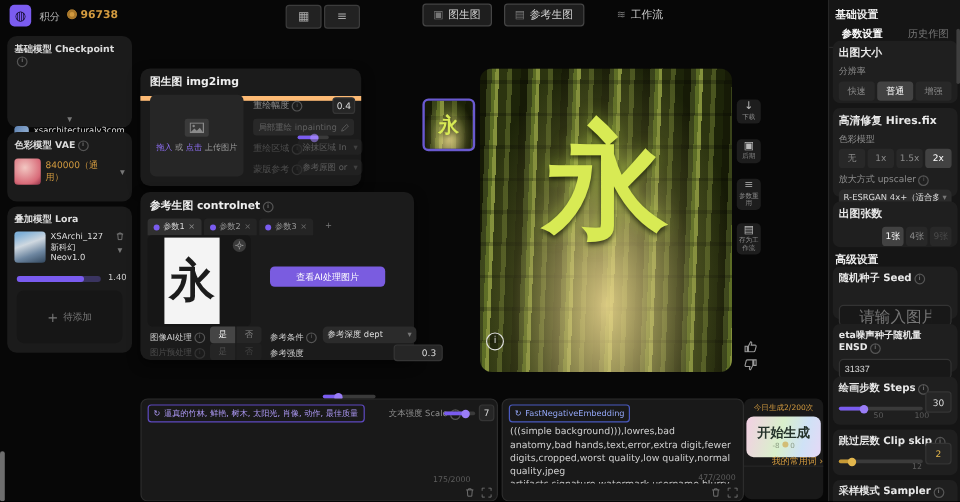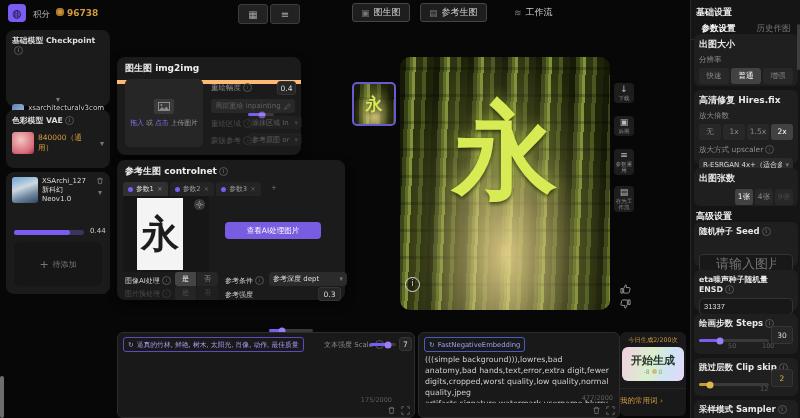--- a/index.html
+++ b/index.html
@@ -96,34 +96,35 @@
       <span>色彩模型 VAE</span><span class="info">i</span>
     </div>
     <div style="display:flex;gap:4px;padding:6px 6px 0 6px;align-items:center;">
       <div style="width:22px;height:22px;border-radius:3px;background:radial-gradient(circle at 40% 35%,#f2c7c2,#d86a78 70%,#8d2f45);"></div>
       <div style="flex:1;font-size:7.5px;color:#d29a3f;">840000（通用）</div>
       <div style="color:#777;font-size:8px;">▾</div>
     </div>
   </div>
 
   <div class="abs panel" style="left:6px;top:172px;width:104px;height:122px;">
+    <div style="padding:5px 6px 0 6px;font-size:7.8px;color:#ddd;font-weight:bold;">叠加模型 Lora</div>
     <div style="display:flex;gap:4px;padding:5px 6px 0 6px;justify-content:space-between;">
       <div style="width:26px;height:26px;border-radius:3px;background:linear-gradient(160deg,#7fb0d8 10%,#cfd8e0 40%,#6d86a0 70%,#31465c);"></div>
       <div style="flex:1;font-size:7px;color:#ddd;line-height:1.3;">XSArchi_127新科幻Neov1.0</div>
       <div style="display:flex;flex-direction:column;align-items:center;gap:3px;">
         <svg width="8" height="8" viewBox="0 0 12 12">
           <path d="M2 3h8M4.5 3V1.8h3V3M3.2 3l.6 7h4.4l.6-7" stroke="#888" stroke-width="1" fill="none"></path>
           </svg>
         <span style="color:#777;font-size:8px;">▾</span>
       </div>
     </div>
     <div class="abs" style="left:8px;top:58px;width:70px;height:5px;background:#3a3460;border-radius:3px;">
       <div style="width:80%;height:100%;background:#7a5cf0;border-radius:3px;"></div>
     </div>
-    <span class="abs" style="left:84px;top:55px;font-size:7px;color:#ccc;">0.44</span>
+    <span class="abs" style="left:84px;top:55px;font-size:7px;color:#ccc;">1.40</span>
     <div class="abs" style="left:8px;top:70px;width:88px;height:44px;background:#161616;border-radius:6px;
          display:flex;align-items:center;justify-content:center;gap:4px;color:#777;font-size:8px;">
       <span style="font-size:11px;">+</span>
       <span>待添加</span>
     </div>
   </div>
 
   <div class="abs panel" style="left:117px;top:57px;width:184px;height:98px;box-shadow:0 4px 10px rgba(0,0,0,.5);">
     <div style="padding:5px 8px;border-bottom:4px solid #fdba74;font-size:9px;color:#eee;font-weight:bold;">图生图 img2img</div>
 
@@ -228,21 +229,21 @@
       <span>参考条件</span><span class="info">i</span></span>
     <div class="abs dropdown" style="left:152px;top:112px;width:70px;height:14px;color:#ddd;">
       <span>参考深度 dept</span>
       <span class="chev">▾</span>
     </div>
     <span class="abs" style="left:108px;top:130px;font-size:7px;color:#cfcfcf;">参考强度</span>
     <div class="abs slider" style="left:152px;top:133px;width:44px;">
       <div class="fill" style="width:30%;"></div>
         <div class="knob" style="left:30%;"></div>
       </div>
-    <div class="abs valuebox" style="left:201px;top:127px;width:21px;height:12px;">0.3</div>
+    <div class="abs valuebox" style="left:211px;top:127px;width:21px;height:12px;padding-left:18px;">0.3</div>
   </div>
 
   <div class="abs bamboo" style="left:352px;top:82px;width:40px;height:40px;border:2px solid #6a5ad0;border-radius:5px;
        display:flex;align-items:center;justify-content:center;">
     <span class="glyph" style="font-size:17px;">永</span>
   </div>
 
   <div class="abs bamboo" style="left:400px;top:57px;width:210px;height:253px;border-radius:10px;overflow:hidden;">
     <span class="glyph abs" style="left:50%;top:38%;transform:translate(-50%,-50%);font-size:104px;">永</span>
     <div class="abs" style="left:5px;bottom:18px;width:13px;height:13px;border:1px solid #ddd;border-radius:50%;
@@ -326,21 +327,21 @@
          background:linear-gradient(105deg,#f3cfe4,#d9f0cb 45%,#cfe2f6 75%,#e6d8f6);
          display:flex;flex-direction:column;align-items:center;justify-content:center;">
       <span style="color:#24322a;font-size:11px;font-weight:bold;">开始生成</span>
       <span style="font-size:6px;color:#7b8a72;opacity:.8;">
         <span>-8</span>
         <span style="display:inline-block;width:5px;height:5px;background:#d2b25f;border-radius:50%;"></span>
         <span>0</span>
       </span>
     </div>
     <div class="abs" style="left:0;top:56px;width:66px;border-top:1px solid #262626;"></div>
-    <div class="abs" style="left:0;top:64px;width:66px;text-align:left;font-size:7.5px;color:#d29a3f;">
+    <div class="abs" style="left:0;top:48px;width:66px;text-align:right;font-size:7.5px;color:#d29a3f;">
       <span>我的常用词</span> ›
     </div>
   </div>
 
   <div class="abs" style="left:690px;top:0;width:110px;height:418px;background:#151515;border-left:1px solid #262626;">
     <div style="padding:6px 5px 0 5px;font-size:9px;color:#eee;font-weight:bold;">基础设置</div>
     <div style="display:flex;border-bottom:1px solid #2a2a2a;height:20px;align-items:center;">
       <span style="flex:1;text-align:center;font-size:8.5px;color:#fff;font-weight:bold;">参数设置</span>
       <span style="flex:1;text-align:center;font-size:8.5px;color:#777;">历史作图</span>
     </div>
@@ -350,21 +351,21 @@
       <div class="lbl" style="margin-top:4px;">分辨率</div>
       <div class="seg" style="margin-top:3px;">
         <span class="opt">快速</span>
         <span class="opt active">普通</span>
         <span class="opt">增强</span>
       </div>
     </div>
 
     <div class="card abs" style="left:3px;top:90px;width:104px;height:74px;padding:4px 5px;box-sizing:border-box;">
       <div class="ttl">高清修复 Hires.fix</div>
-      <div class="lbl" style="margin-top:4px;">放大倍数</div>
+      <div class="lbl" style="margin-top:4px;">色彩模型</div>
       <div class="seg" style="margin-top:3px;">
         <span class="opt">无</span>
         <span class="opt">1x</span>
         <span class="opt">1.5x</span>
         <span class="opt active">2x</span>
       </div>
       <div class="lbl" style="margin-top:5px;">
         <span>放大方式 upscaler</span><span class="info">i</span></div>
       <div class="dropdown" style="margin-top:3px;height:14px;color:#ddd;">
         <span style="overflow:hidden;white-space:nowrap;">R-ESRGAN 4x+（适合多种风</span>

